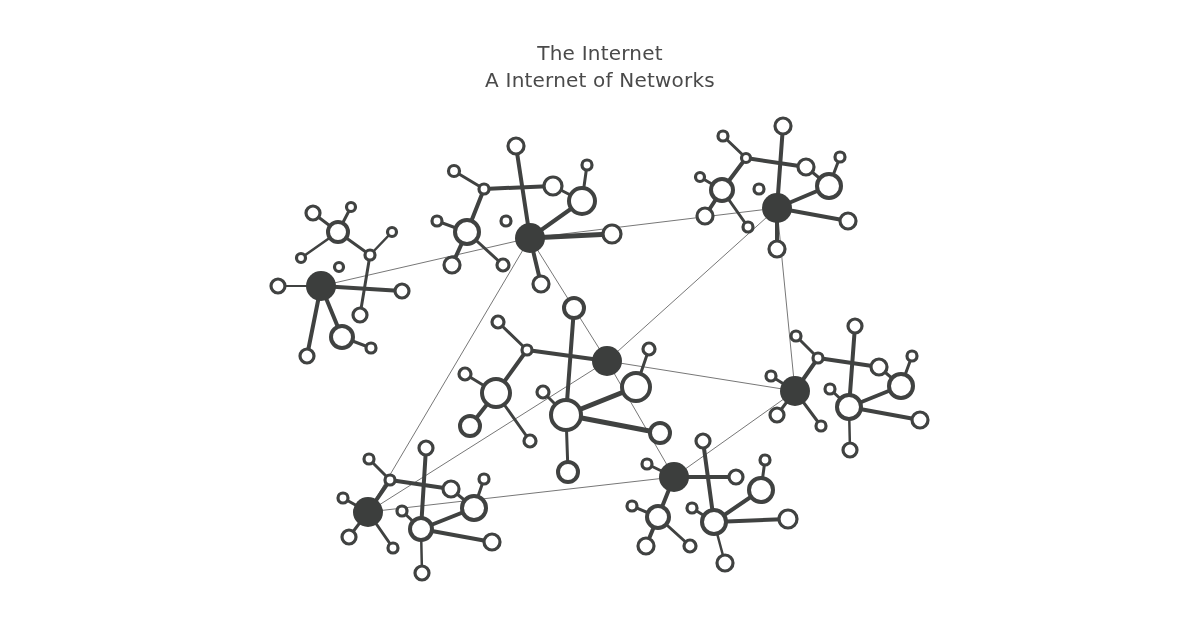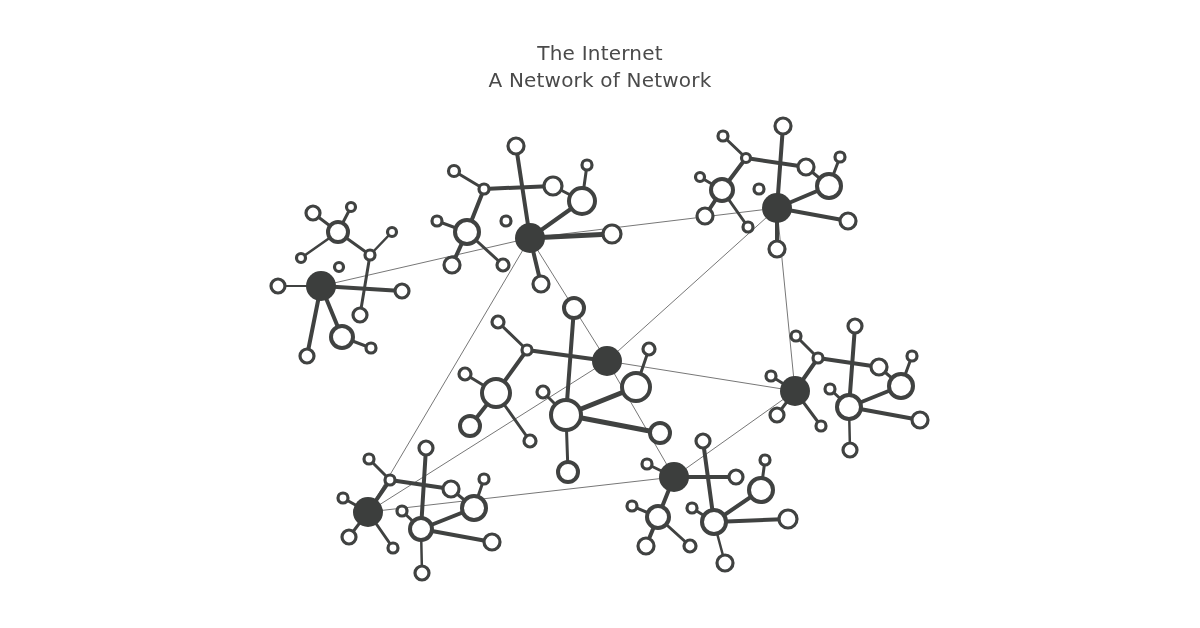--- a/index.html
+++ b/index.html
@@ -6,21 +6,21 @@
   body { width: 1200px; height: 628px; position: relative; overflow: hidden; font-family: "DejaVu Sans", sans-serif; }
   .title-block { position: absolute; left: 0; top: 40px; width: 1200px; text-align: center; color: #4a4a4a; }
   .title-line { font-size: 20px; line-height: 27px; letter-spacing: 0.2px; }
   svg#net { position: absolute; left: 0; top: 0; }
 </style>
 </head>
 <body>
 
 <div class="title-block">
   <div class="title-line">The Internet</div>
-  <div class="title-line">A Network of Network</div>
+  <div class="title-line">A Internet of Networks</div>
 </div>
 
 <svg id="net" width="1200" height="628" viewBox="0 0 1200 628">
   <g id="backbone">
       <line x1="321" y1="286" x2="530" y2="238" stroke="#777777" stroke-width="1"></line>
       <line x1="530" y1="238" x2="777" y2="208" stroke="#777777" stroke-width="1"></line>
       <line x1="530" y1="238" x2="607" y2="361" stroke="#777777" stroke-width="1"></line>
       <line x1="530" y1="238" x2="368" y2="512" stroke="#777777" stroke-width="1"></line>
       <line x1="777" y1="208" x2="607" y2="361" stroke="#777777" stroke-width="1"></line>
       <line x1="777" y1="208" x2="795" y2="391" stroke="#777777" stroke-width="1"></line>

